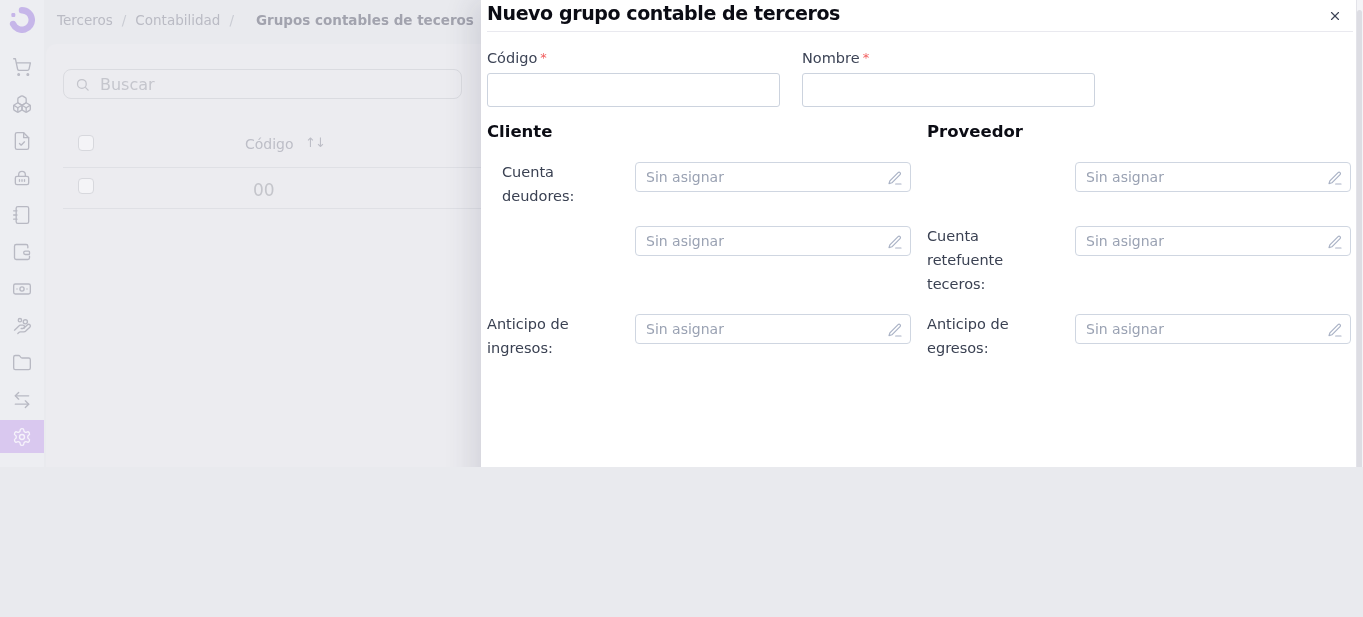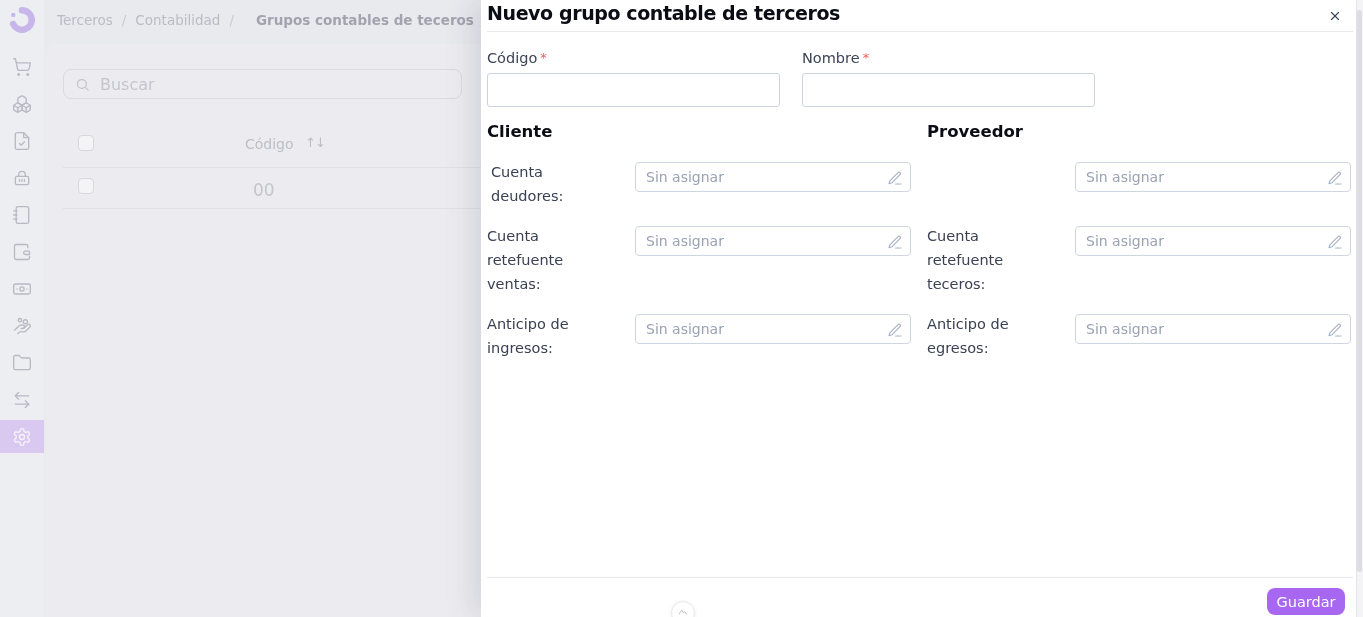--- a/index.html
+++ b/index.html
@@ -1,18 +1,18 @@
 <!DOCTYPE html>
 <html><head>
 <meta charset="utf-8">
 <style>
   * { margin:0; padding:0; box-sizing:border-box; }
   html,body { width:1363px; height:617px; overflow:hidden; }
   body { font-family:"DejaVu Sans","Liberation Sans",sans-serif; background:#e9eaee; }
-  .stage { position:relative; width:1363px; height:617px; overflow:hidden; }
+  .stage { position:relative; width:1363px; height:467px; overflow:hidden; }
 
   
   .sidebar { position:absolute; left:0; top:0; width:44px; height:617px; background:#edeef2; z-index:1; }
   .logo { position:absolute; left:9px; top:7px; width:26px; height:26px; }
   .nav-item { position:absolute; left:0; width:44px; height:37px; display:flex; align-items:center; justify-content:center; color:#b8b9c3; }
   .nav-item.active { height:33px; background:#d9c8ef; color:#f6f3fb; }
   .nav-item svg { width:20px; height:20px; }
   .page { position:absolute; left:44px; top:0; width:1319px; height:617px; z-index:1; }
   .breadcrumb { position:absolute; left:13px; top:12px; display:flex; gap:9px; font-size:13.5px; color:#babbc4; white-space:nowrap; }
   .bc-sep { color:#caccd3; }
@@ -185,29 +185,28 @@
     <div class="m-div" style="top:31px"></div>
 
     <span class="f-label" style="left:6px; top:50px"><span>Código</span><span class="req">*</span></span>
     <span class="f-label" style="left:321px; top:50px"><span>Nombre</span><span class="req">*</span></span>
     <input class="f-input" style="left: 6px; top: 73px;" value="">
     <input class="f-input" style="left: 321px; top: 73px;" value="">
 
     <h2 class="sec-head" style="left:6px; top:122px">Cliente</h2>
     <h2 class="sec-head" style="left:446px; top:122px">Proveedor</h2>
 
-    <div class="r-label" style="left:10px; top:160px">Cuenta deudores:</div>
+    <div class="r-label" style="left:21px; top:160px">Cuenta deudores:</div>
     <div class="sinput" style="left:154px; top:162px">
       <input placeholder="Sin asignar" style="">
       <svg class="pencil" viewBox="0 0 24 24" fill="none" stroke="currentColor" stroke-width="1.8" stroke-linecap="round" stroke-linejoin="round">
           <path d="M13 21h8"></path>
           <path d="M16.6 3.9a2.1 2.1 0 0 1 3 3L7.3 19.2 3 20.5l1.3-4.3Z"></path>
         </svg>
     </div>
-    <div class="r-label" style="left:6px; top:224px">Cuenta retefuente ventas:</div>
     <div class="sinput" style="left:154px; top:226px">
       <input placeholder="Sin asignar" style="">
       <svg class="pencil" viewBox="0 0 24 24" fill="none" stroke="currentColor" stroke-width="1.8" stroke-linecap="round" stroke-linejoin="round">
           <path d="M13 21h8"></path>
           <path d="M16.6 3.9a2.1 2.1 0 0 1 3 3L7.3 19.2 3 20.5l1.3-4.3Z"></path>
         </svg>
     </div>
     <div class="r-label" style="left:6px; top:312px">Anticipo de ingresos:</div>
     <div class="sinput" style="left:154px; top:314px">
       <input placeholder="Sin asignar" style="">

